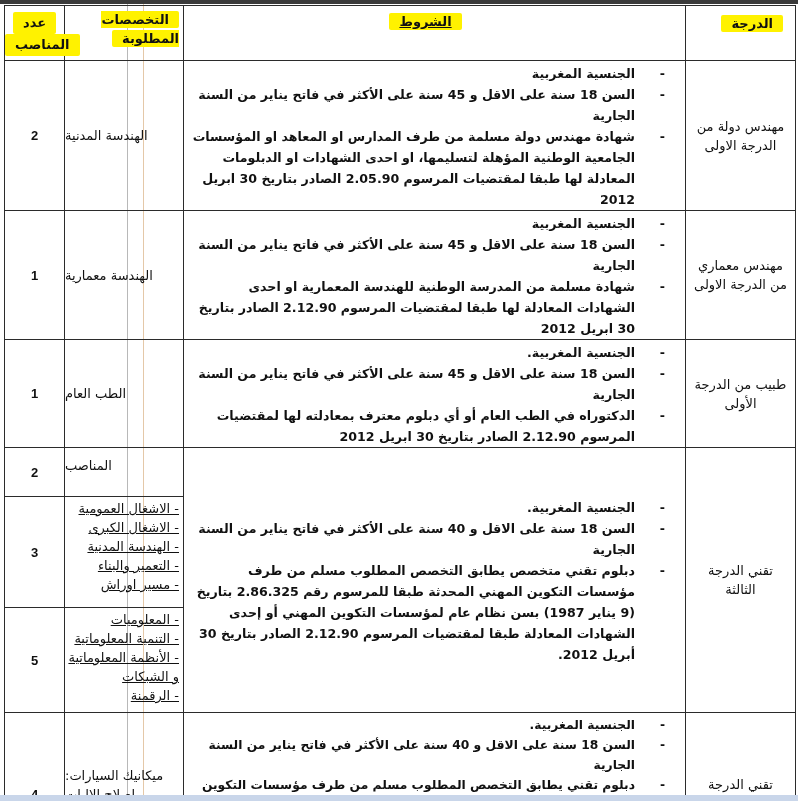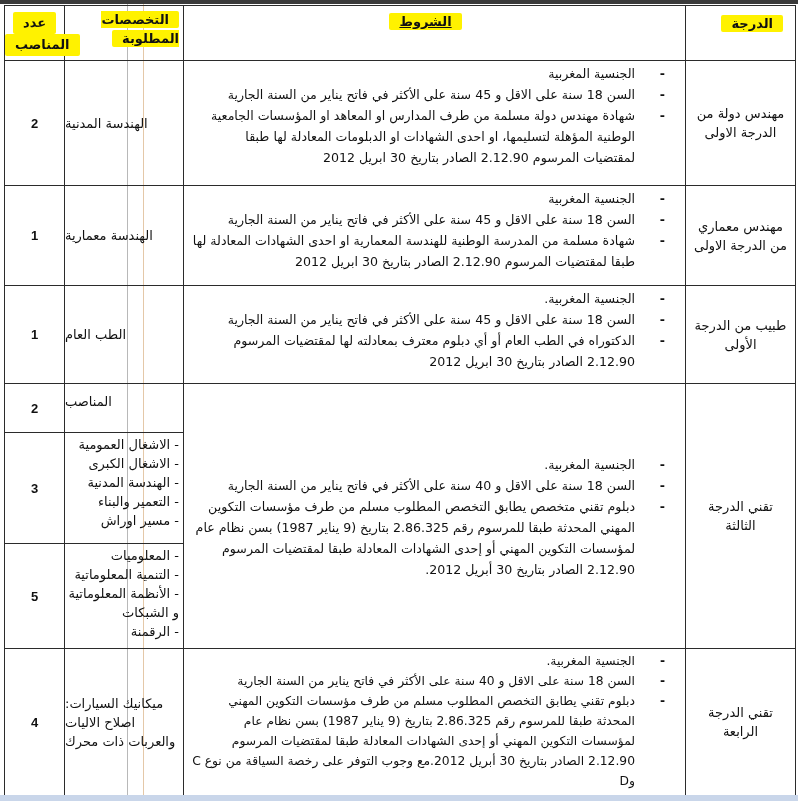--- a/index.html
+++ b/index.html
@@ -40,25 +40,25 @@
   .th-count { text-align:center; padding-top:6px !important; }
   .th-count .hl { display:inline-block; line-height:20px; }
   .th-spec { text-align:right; direction:rtl; padding:4px 4px 0 0 !important; }
   .th-cond { text-align:center; direction:rtl; padding:6px 18px 0 0 !important;text-decoration:underline; }
   .th-grade { text-align:right; direction:rtl; padding:8px 12px 0 0 !important; }
 
   .count { text-align:center; font-weight:bold; font-family:"Liberation Sans", sans-serif; font-size:14px; }
   .spec { text-align:left; direction:rtl; font-size:12.5px; }
   .spec-top { vertical-align:top !important; padding-top:8px !important; }
   .spec-list { text-align:right; direction:rtl; padding:2px 4px 0 0 !important; font-size:12.5px; line-height:21px; vertical-align:top !important; }
-  .spec-list div { white-space:nowrap; }
+  .spec-list div { white-space:nowrap;text-decoration:underline; }
   .grade { text-align:center; direction:rtl; font-size:13px; line-height:21px; padding:0 6px !important; }
 
   .cond { direction:rtl; text-align:right; padding:2px 6px 0 8px !important; vertical-align:top !important; }
-  .cond ul { list-style:none; margin:0; padding:0; }
+  .cond ul { list-style:none; margin:0; padding:0;font-weight:bold; }
   .cond li { position:relative; padding-right:44px; font-size:12.6px; line-height:21px; }
   .cond li::before { content:"-"; position:absolute; right:14px; top:0; font-weight:bold; }
   .cond.mid { vertical-align:middle !important; }
   .cond-last li { font-size:12.3px; line-height:20px; }
 </style>
 </head>
 <body>
 
 <div class="topbar"></div>
 <div class="page"></div>
@@ -89,21 +89,21 @@
     </th>
   </tr>
 
   <tr style="height:125px">
     <td class="count">2</td>
     <td class="spec">الهندسة المدنية</td>
     <td class="cond">
       <ul>
         <li>الجنسية  المغربية</li>
         <li>السن 18 سنة على الاقل و 45 سنة على الأكثر في فاتح يناير من السنة الجارية</li>
-        <li>شهادة مهندس دولة مسلمة من طرف المدارس او المعاهد او المؤسسات الجامعية الوطنية المؤهلة لتسليمها، او احدى الشهادات او الدبلومات المعادلة لها طبقا لمقتضيات المرسوم 2.12.90 الصادر بتاريخ 30 ابريل 2012</li>
+        <li>شهادة مهندس دولة مسلمة من طرف المدارس او المعاهد او المؤسسات الجامعية الوطنية المؤهلة لتسليمها، او احدى الشهادات او الدبلومات المعادلة لها طبقا لمقتضيات المرسوم 2.05.90 الصادر بتاريخ 30 ابريل 2012</li>
       </ul>
     </td>
     <td class="grade">مهندس دولة من الدرجة الاولى</td>
   </tr>
 
   <tr style="height:100px">
     <td class="count">1</td>
     <td class="spec">الهندسة معمارية</td>
     <td class="cond">
       <ul>

